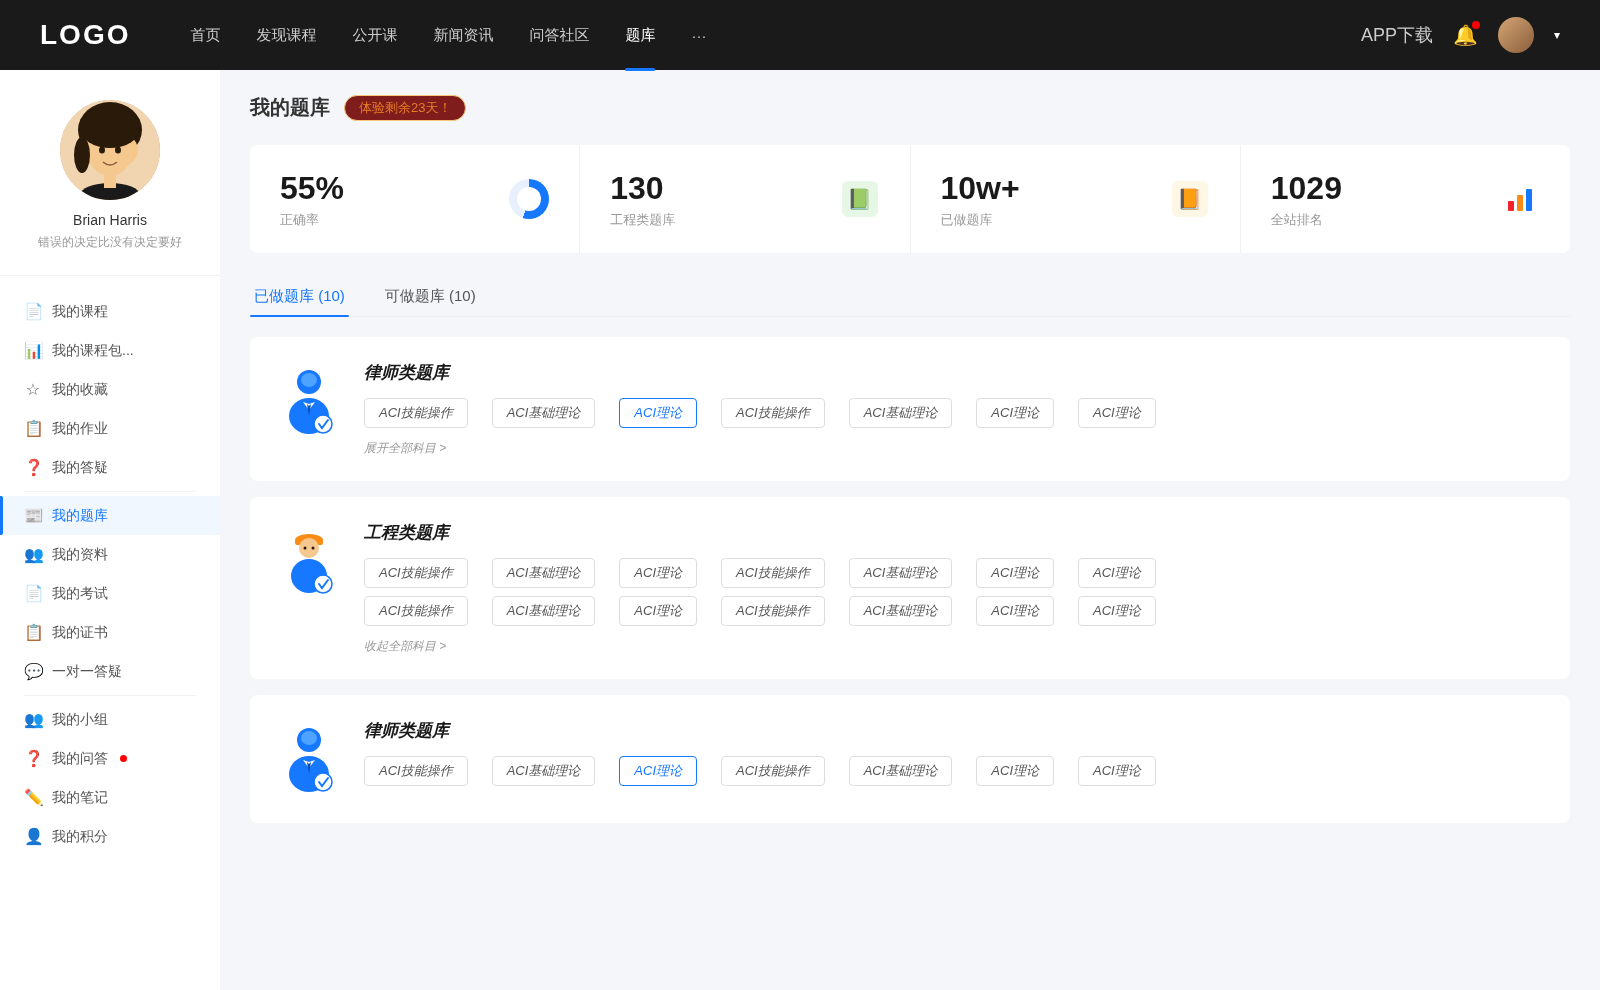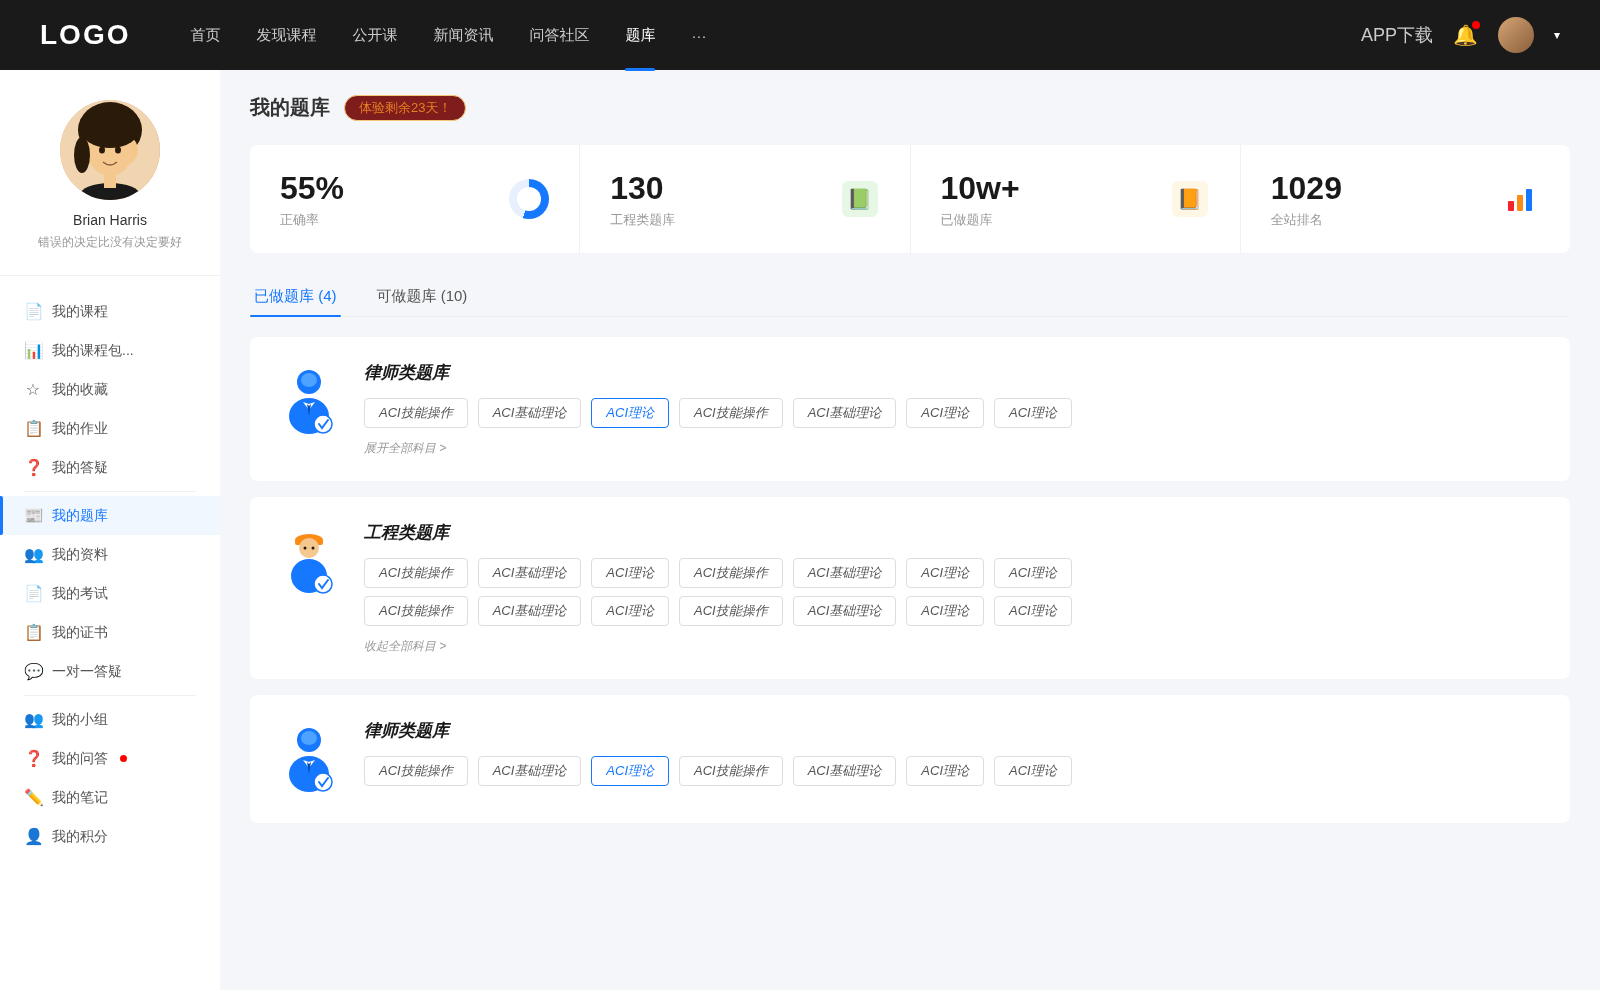--- a/index.html
+++ b/index.html
@@ -280,21 +280,21 @@
     .qbank-content { flex: 1; font-style: italic; }
     .qbank-title {
       font-size: 17px;
       font-weight: 600;
       color: #1a1a1a;
       margin-bottom: 14px;
     }
     .tags-row {
       display: flex;
       flex-wrap: wrap;
-      gap: 10px;
+      gap: 24px;
       margin-bottom: 8px;
       align-items: center;
     }
     .tag {
       padding: 5px 14px;
       border-radius: 4px;
       font-size: 13px;
       border: 1px solid #ddd;
       color: #555;
       cursor: pointer;
@@ -506,21 +506,21 @@
               <rect x="2" y="16" width="6" height="10" fill="#f5222d" rx="1"></rect>
               <rect x="11" y="10" width="6" height="16" fill="#fa8c16" rx="1"></rect>
               <rect x="20" y="4" width="6" height="22" fill="#1677ff" rx="1"></rect>
             </svg>
           </div>
         </div>
       </div>
     </div>
 
     <div class="tabs">
-      <div class="tab active">已做题库 (4)</div>
+      <div class="tab active">已做题库 (10)</div>
       <div class="tab">可做题库 (10)</div>
     </div>
 
     <div class="qbank-card">
       <div class="qbank-icon">
         <svg viewBox="0 0 60 70" width="60" height="70">
 
           <circle cx="30" cy="16" r="12" fill="#1677ff"></circle>
 
           <ellipse cx="30" cy="14" rx="8" ry="7" fill="#4da3ff"></ellipse>

